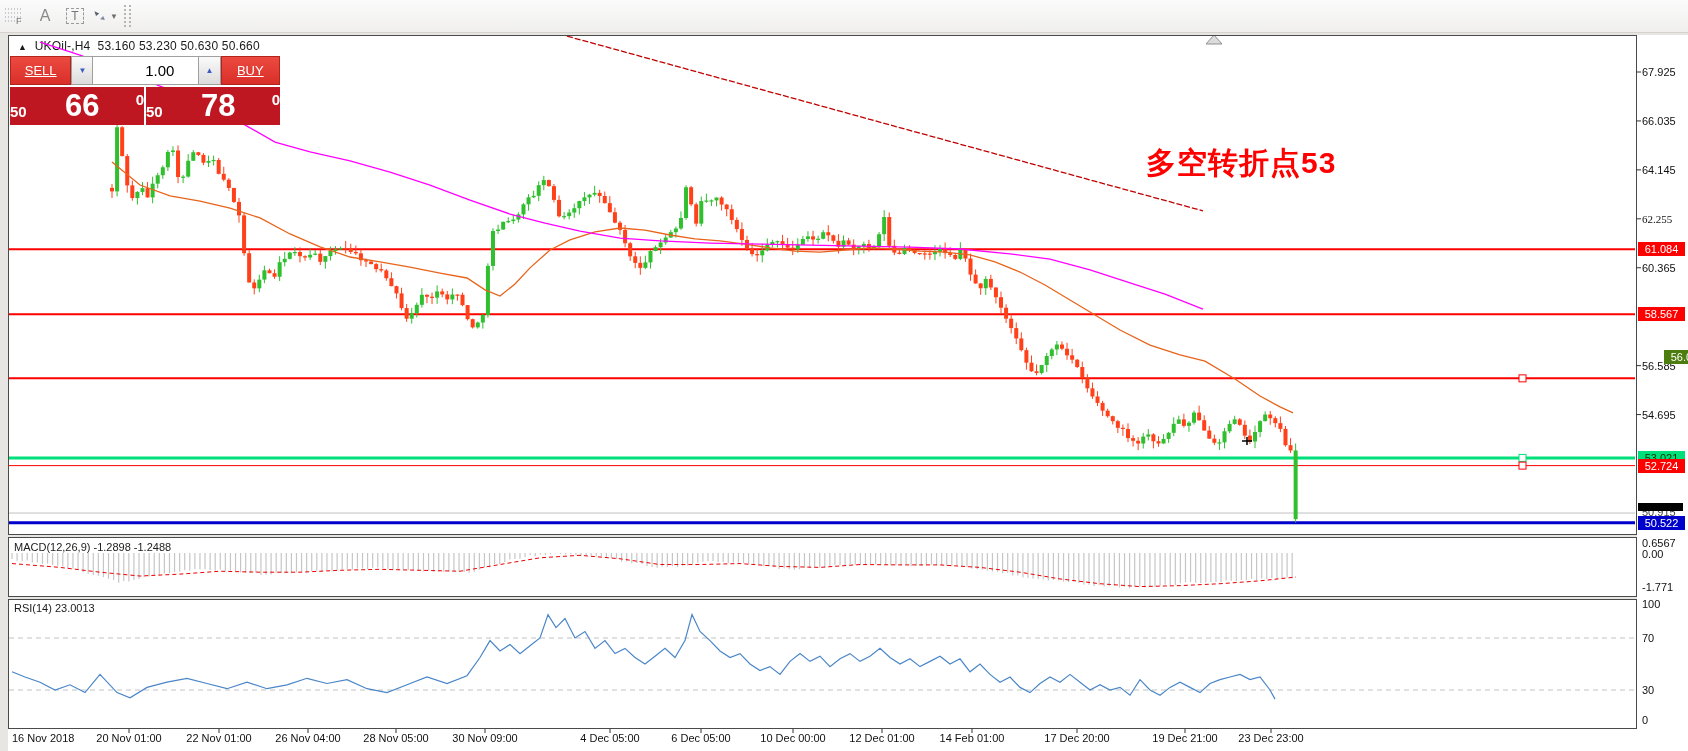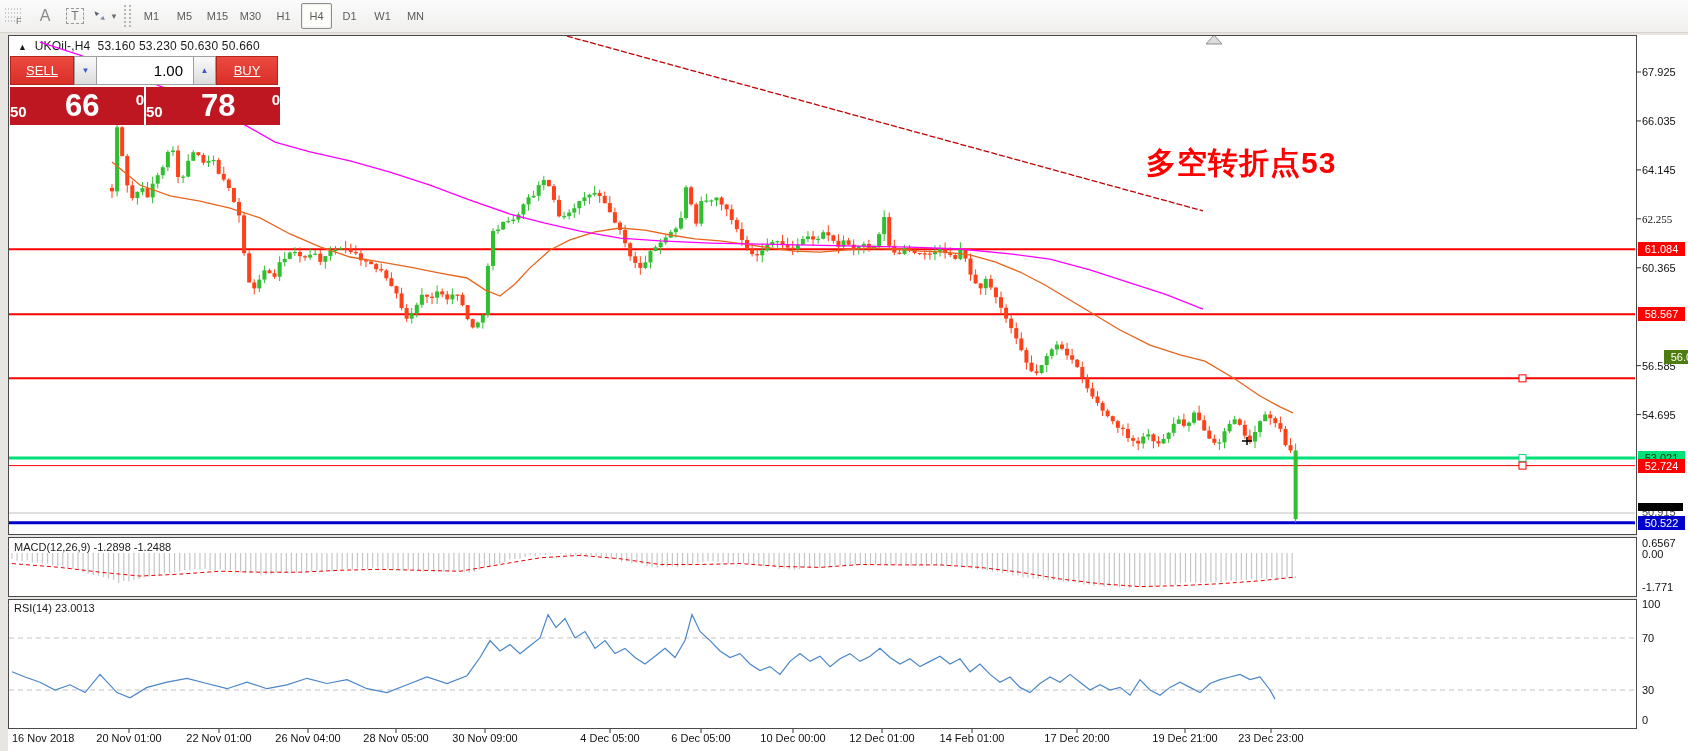--- a/index.html
+++ b/index.html
@@ -51,22 +51,22 @@
   
   #trade-panel { position:absolute; left:10px; top:56px; width:270px; z-index:10; }
   #tp-row1 { display:flex; height:29px; }
   .tp-btn { background:linear-gradient(#ec4a40,#d92f28); color:#fff; font-size:13px;
     display:flex; align-items:center; justify-content:center; text-decoration:underline;
     border:1px solid #b3241d; }
   #sell-btn { width:64px; }
   #buy-btn  { width:62px; }
   .spin { width:23px; background:linear-gradient(#fafafa,#dcdcdc); border:1px solid #9f9f9f;
     color:#3b5bc0; font-size:8px; display:flex; align-items:center; justify-content:center; }
-  #vol-input { width:96px; border:1px solid #9f9f9f; border-left:none; border-right:none;
-    font-size:15px; color:#000; text-align:right; padding-right:10px;
+  #vol-input { width:105px; border:1px solid #9f9f9f; border-left:none; border-right:none;
+    font-size:15px; color:#000; text-align:right; padding-right:24px;
     font-family:"Liberation Sans",sans-serif; }
   #tp-row2 { display:flex; height:38px; margin-top:2px; background:#bf1722; }
   .tp-price { flex:1; color:#fff; display:flex; align-items:center; justify-content:space-between; }
   .tp-price:first-child { border-right:2px solid #fff; }
   .p-small { font-size:15px; font-weight:bold; margin-right:2px; margin-top:10px; }
   .p-big { font-size:31px; font-weight:bold; line-height:36px; }
   .p-sup { font-size:15px; font-weight:bold; margin-bottom:14px; }
 </style>
 </head>
 <body>
@@ -90,31 +90,20 @@
       <span style="border:1px dashed #9a9a9a;padding:0 4px;font-size:12px;color:#777;">T</span>
     </div>
     <div class="tb-icon">
       <svg width="20" height="16" viewBox="0 0 20 16">
         <path d="M3,2 L9,5 L5,8 Z" fill="#55606e"></path>
         <path d="M14,8 L10,12 L16,13 Z" fill="#7d8aa0"></path>
       </svg>
         <span class="caret">▼</span>
     </div>
     <div class="tb-grip"></div>
-    <div id="tf-group" style="display: flex;">
-        <div class="tf-btn">M1</div>
-        <div class="tf-btn">M5</div>
-        <div class="tf-btn">M15</div>
-        <div class="tf-btn">M30</div>
-        <div class="tf-btn">H1</div>
-        <div class="tf-btn active">H4</div>
-        <div class="tf-btn">D1</div>
-        <div class="tf-btn">W1</div>
-        <div class="tf-btn">MN</div>
-      </div>
   </div>
 
   <div id="pane-main" class="pane"></div>
   <div id="pane-macd" class="pane"></div>
   <div id="pane-rsi" class="pane"></div>
   <div id="axis-col"></div>
   <div id="date-row"></div>
 
   <div id="chart-title">
     <span class="tri">▲</span>

